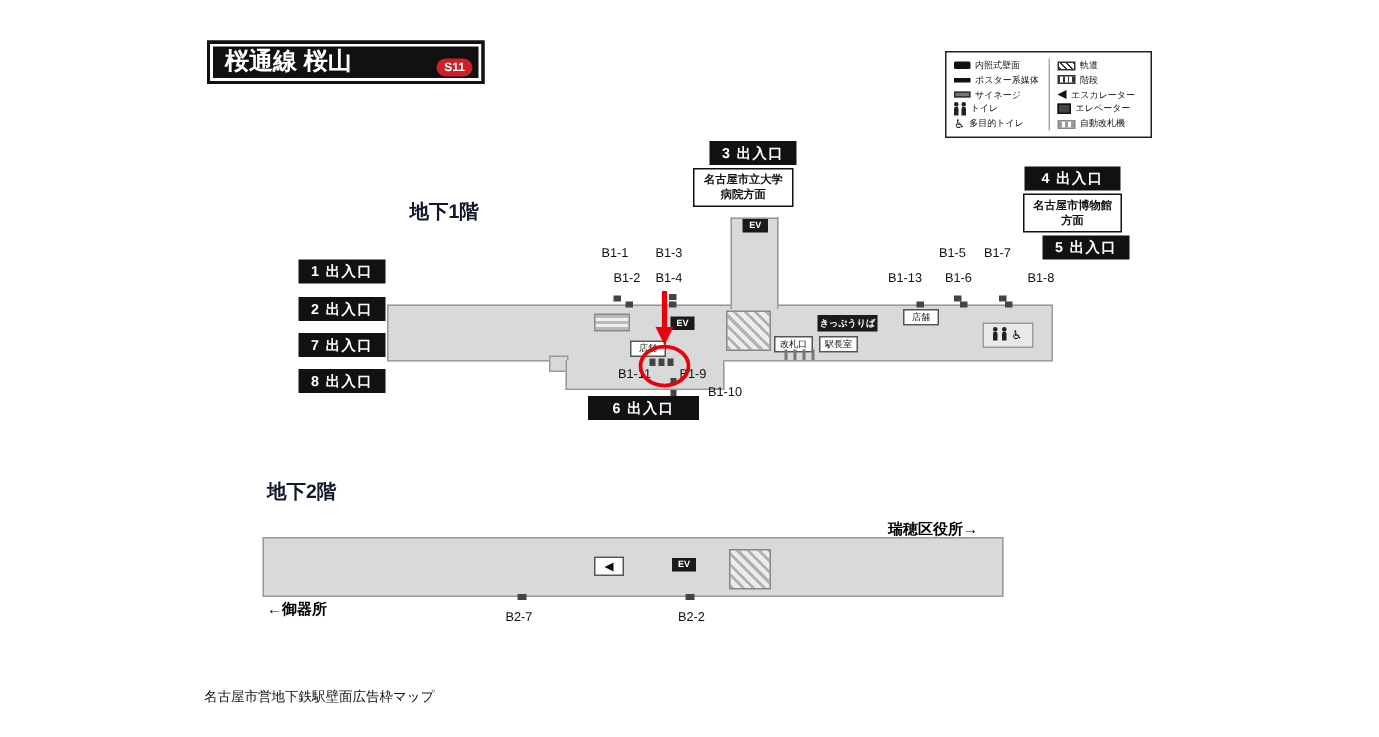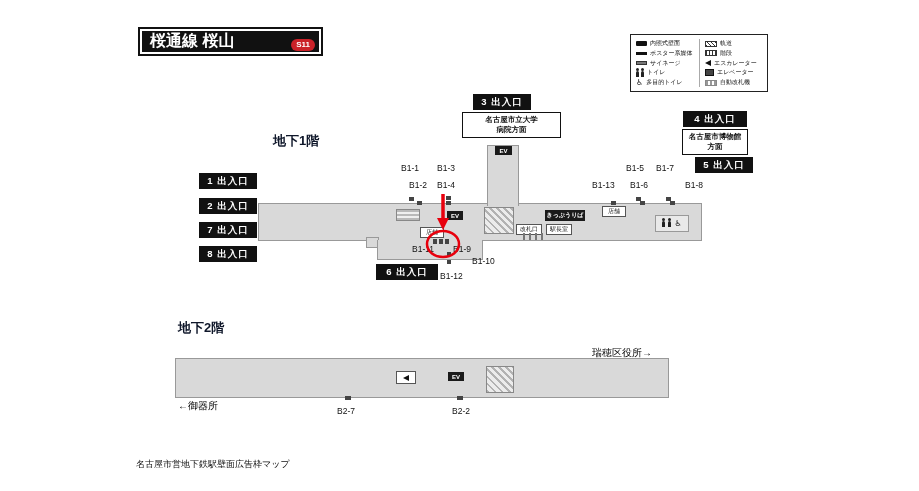--- a/index.html
+++ b/index.html
@@ -29,21 +29,21 @@
 .ic-track{width:12px;height:6px;border:1px solid #333;background:repeating-linear-gradient(45deg,#333 0 1px,#fff 1px 3px)}
 .ic-stairs{width:12px;height:6px;border:1px solid #333;background:repeating-linear-gradient(90deg,#333 0 1px,#fff 1px 3px)}
 .ic-esc{width:0;height:0;border-top:3.5px solid transparent;border-bottom:3.5px solid transparent;border-right:6px solid #111}
 .ic-elev{width:9px;height:7px;background:#444;border:1px solid #111}
 .ic-gates{width:12px;height:6px;border:1px solid #888;background:repeating-linear-gradient(90deg,#999 0 2px,#fff 2px 4px)}
 .ic-toilet{display:flex;gap:2px;align-items:flex-end;height:9px;padding-top:2px}
 .person{width:3px;height:6px;background:#222;border-radius:1.5px 1.5px 0 0;position:relative}
 .person::before{content:"";position:absolute;top:-3px;left:0;width:3px;height:3px;border-radius:50%;background:#222}
 .wheel{font-size:8px;line-height:1}
 .gatebar{width:2px;height:7px;background:#777}
-.dir-label{font-weight:normal;font-size:10px;color:#000;white-space:nowrap}
+.dir-label{font-weight:bold;font-size:10px;color:#000;white-space:nowrap}
 .footer{font-size:9px;color:#111;white-space:nowrap}
 .wc-area{background:#e9e9e9;border:1px solid #999;display:flex;align-items:center;justify-content:center;gap:3px}
 .anno-line{stroke:#e8000d;stroke-width:3.5;stroke-linecap:butt}
 .anno-head{fill:#e8000d}
 .anno-circle{stroke:#e8000d;stroke-width:2.5;fill:none}
 </style>
 </head>
 <body>
 
 <div class="canvas">
@@ -153,35 +153,35 @@
   <div class="abs adlabel" style="left:630px;top:180px;">B1-6</div>
   <div class="abs adlabel" style="left:656px;top:163px;">B1-7</div>
   <div class="abs adlabel" style="left:660px;top:180px;padding-left:25px;">B1-8</div>
   <div class="abs adlabel" style="left:592px;top:180px;">B1-13</div>
   <div class="abs adlabel" style="left:412px;top:244px;">B1-11</div>
   <div class="abs adlabel" style="left:453px;top:244px;">B1-9</div>
   <div class="abs adlabel" style="left:452px;top:256px;padding-left:20px;">B1-10</div>
   <div class="abs adlabel" style="left:440px;top:271px;">B1-12</div>
 
   <div class="abs exit" style="left:473px;top:94px;width:58px;height:16px;">3 出入口</div>
-  <div class="abs dest" style="left:462px;top:112px;width:99px;height:26px;text-align:center;">
+  <div class="abs dest" style="left:462px;top:112px;width:67px;height:26px;text-align:center;">
     <span>名古屋市立大学</span>
     <span>病院方面</span>
   </div>
   <div class="abs exit" style="left:683px;top:111px;width:64px;height:16px;">4 出入口</div>
   <div class="abs dest" style="left:682px;top:129px;width:66px;height:26px;">
     <span>名古屋市博物館</span>
     <span>方面</span>
   </div>
   <div class="abs exit" style="left:695px;top:157px;width:58px;height:16px;">5 出入口</div>
   <div class="abs exit" style="left:199px;top:173px;width:58px;height:16px;">1 出入口</div>
   <div class="abs exit" style="left:199px;top:198px;width:58px;height:16px;text-align:right;">2 出入口</div>
   <div class="abs exit" style="left:199px;top:222px;width:58px;height:16px;">7 出入口</div>
   <div class="abs exit" style="left:199px;top:246px;width:58px;height:16px;">8 出入口</div>
-  <div class="abs exit" style="left:376px;top:264px;width:62px;height:16px;">6 出入口</div>
+  <div class="abs exit" style="left:392px;top:264px;width:74px;height:16px;">6 出入口</div>
 
   <svg class="abs" style="left:413px;top:188px;" width="62" height="74" viewBox="0 0 62 74">
     <line class="anno-line" x1="30" y1="6" x2="30" y2="32"></line>
     <polygon class="anno-head" points="24,30 36,30 30,42"></polygon>
     <ellipse class="anno-circle" cx="30" cy="56" rx="16" ry="13"></ellipse>
   </svg>
 
   <div class="abs floor" style="left:175px;top:358px;width:494px;height:40px;"></div>
   <div class="abs smbox" style="left:396px;top:371px;width:20px;height:13px;">
     <span class="ic ic-esc"></span>

